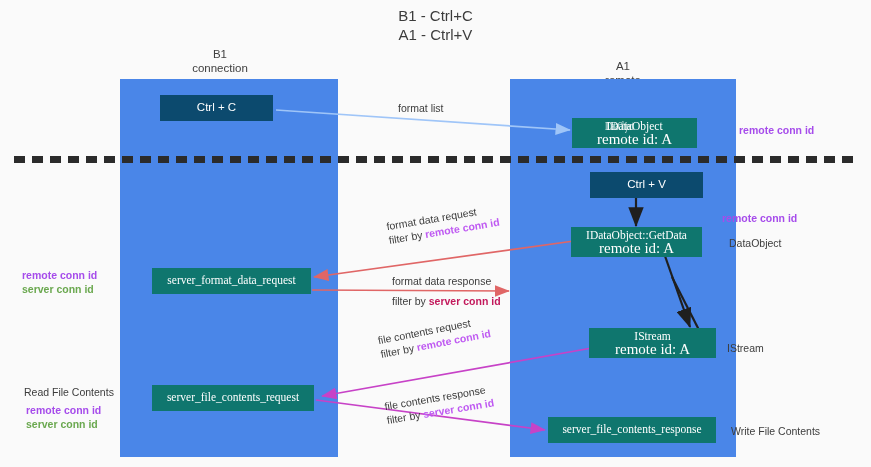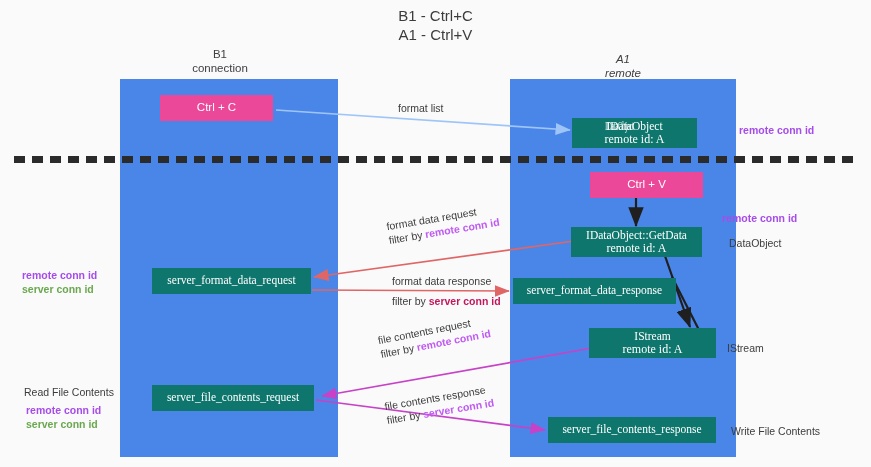--- a/index.html
+++ b/index.html
@@ -34,23 +34,23 @@
   .node{
     box-sizing:border-box;
     display:flex;align-items:center;justify-content:center;
     flex-direction:column;
     color:#ffffff;
     font-size:11.5px;
     line-height:13.5px;
     text-align:center;
     padding:2px 4px;
   }
-  .node.green{background:#ec4899;}
+  .node.green{background:#0c4a6e;}
   .node.orange{background:#0f766e;font-family:Liberation Serif, serif;}
-  .node .l2{font-size:12px;}
+  .node .l2{font-size:15px;}
 
   
   .glyph-artifact{position:relative;display:inline-block;}
   .glyph-artifact .ghost{
     position:absolute;left:-1px;top:0;
     opacity:.85;
     transform:scaleX(.62);
     transform-origin:left center;
     letter-spacing:-1px;
   }
@@ -83,21 +83,21 @@
 
   <div class="abs title">
     <div>B1 - Ctrl+C</div>
     <div>A1 - Ctrl+V</div>
   </div>
 
   <div class="abs lane-head" style="left:150px;top:47px;width:140px;">
     <div>B1</div>
     <div>connection</div>
   </div>
-  <div class="abs lane-head" style="left:553px;top:52px;width:140px;font-style:italic;">
+  <div class="abs lane-head" style="left:553px;top:59px;width:140px;">
     <div>A1</div>
     <div>remote</div>
   </div>
 
   <div class="abs lane" style="left:120px;top:79px;width:218px;height:378px;"></div>
   <div class="abs lane" style="left:510px;top:79px;width:226px;height:378px;"></div>
 
   <svg id="arrows" viewBox="0 0 871 467">
     <defs>
       <marker id="ah-blue" markerWidth="9" markerHeight="7" refX="8.5" refY="3.5" orient="auto">
@@ -149,23 +149,20 @@
 
   <div class="abs node orange" style="left:571px;top:227px;width:131px;height:30px;">
     <span>IDataObject::GetData</span>
     <span class="l2">remote id: A</span>
   </div>
 
   <div class="abs node orange" style="left:152px;top:268px;width:159px;height:26px;">
     <span>server_format_data_request</span>
   </div>
 
-  <div class="abs node orange" style="left:513px;top:278px;width:163px;height:26px;">
-    <span>server_format_data_response</span>
-  </div>
 
   <div class="abs node orange" style="left:589px;top:328px;width:127px;height:30px;">
     <span>IStream</span>
     <span class="l2">remote id: A</span>
   </div>
 
   <div class="abs node orange" style="left:548px;top:417px;width:168px;height:26px;">
     <span>server_file_contents_response</span>
   </div>
 

